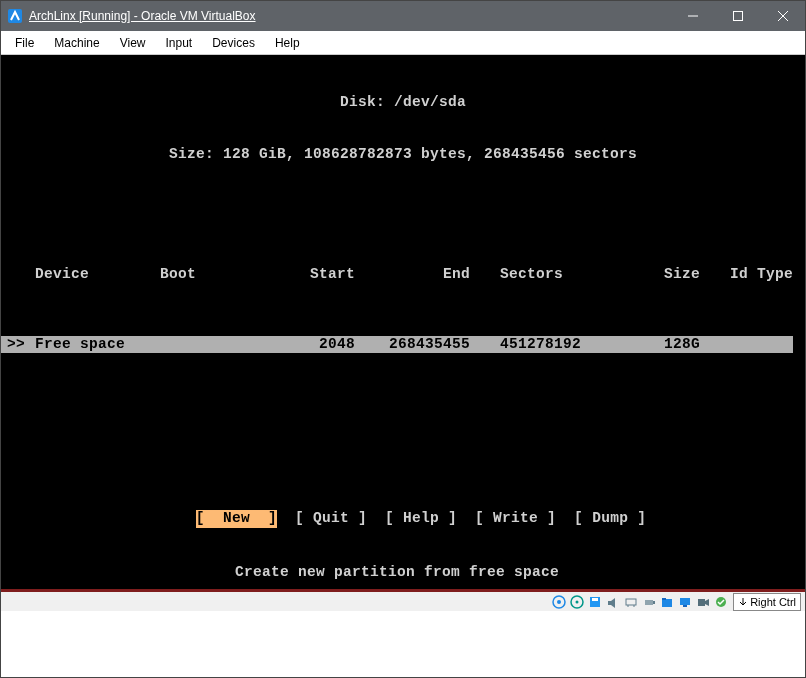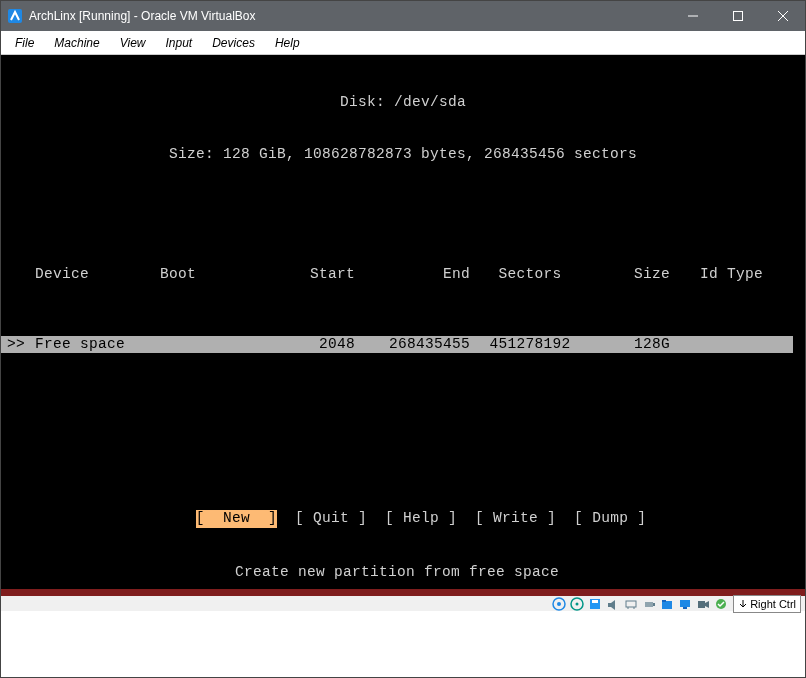--- a/index.html
+++ b/index.html
@@ -18,70 +18,69 @@
     display: flex;
     align-items: center;
     color: #fff;
     padding: 0 0 0 6px;
   }
   .titlebar .app-icon {
     width: 16px; height: 16px;
     margin-right: 6px;
     display: flex; align-items: center; justify-content: center;
   }
-  .titlebar .title { flex: 1; font-size: 12px; }
+  .titlebar .title { flex: 1; font-size: 12px; text-decoration: underline; }
   .titlebar .win-btn {
     width: 45px; height: 30px;
     display: flex; align-items: center; justify-content: center;
     color: #fff;
     cursor: pointer;
   }
   .menubar {
     height: 24px;
     background: #fff;
     display: flex;
     align-items: center;
     padding: 0 4px;
     border-bottom: 1px solid #ccc;
-    font-style: italic;
   }
   .menubar .menu-item {
     padding: 0 10px;
     height: 100%;
     display: flex;
     align-items: center;
     cursor: pointer;
     color: #000;
   }
   .terminal {
     background: #000;
     color: #d0d0d0;
     font-family: "Courier New", monospace;
     font-size: 14.5px;
     line-height: 1.2;
     height: 534px;
     padding: 4px 6px 0 6px;
     white-space: pre;
     position: relative;
-    font-weight: normal;
+    font-weight: bold;
     letter-spacing: 0.3px;
   }
   .terminal .center { text-align: center; }
   .terminal .header-row,
   .terminal .data-row {
     display: flex;
     width: 100%;
     padding: 0 0 0 0;
   }
   .terminal .prefix-col { width: 28px; }
   .terminal .col-device { width: 125px; }
   .terminal .col-boot   { width: 95px; }
   .terminal .col-start  { width: 100px; text-align: right; }
   .terminal .col-end    { width: 115px; text-align: right; }
-  .terminal .col-sectors{ width: 120px; text-align: center; }
+  .terminal .col-sectors{ width: 120px; text-align: left; margin-left: 30px; }
   .terminal .col-size   { width: 80px;  text-align: right; }
   .terminal .col-idtype { flex: 1; padding-left: 30px; }
   .terminal .data-row.selected {
     background: #b0b0b0;
     color: #000;
     margin: 0 -6px;
     padding: 0 6px;
   }
   .terminal .bottom-menu {
     position: absolute;
@@ -99,21 +98,21 @@
     bottom: 8px;
     left: 0; right: 12px;
     text-align: center;
   }
   .statusbar {
     height: 22px;
     background: #f0f0f0;
     display: flex;
     align-items: center;
     justify-content: flex-end;
-    border-top: 7px solid #7f1d1d;
+    border-top: 3px solid #7f1d1d;
     padding: 0 4px;
     gap: 2px;
   }
   .statusbar .sicon {
     width: 16px; height: 16px;
     display: flex; align-items: center; justify-content: center;
   }
   .statusbar .hostkey {
     border: 1px solid #888;
     padding: 0 4px;

